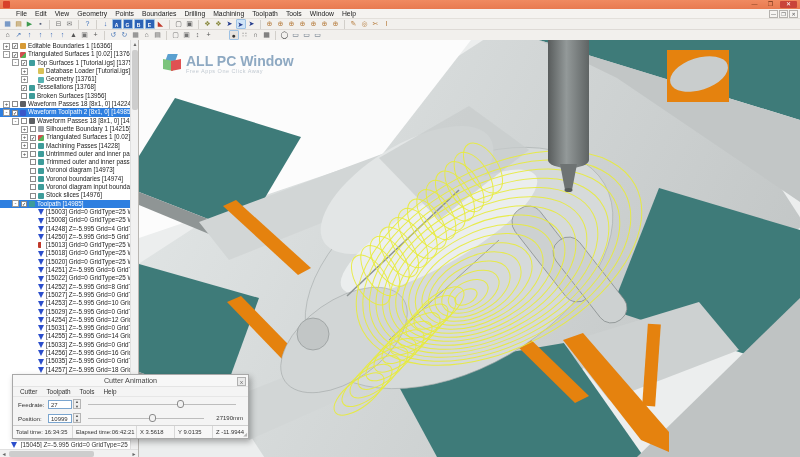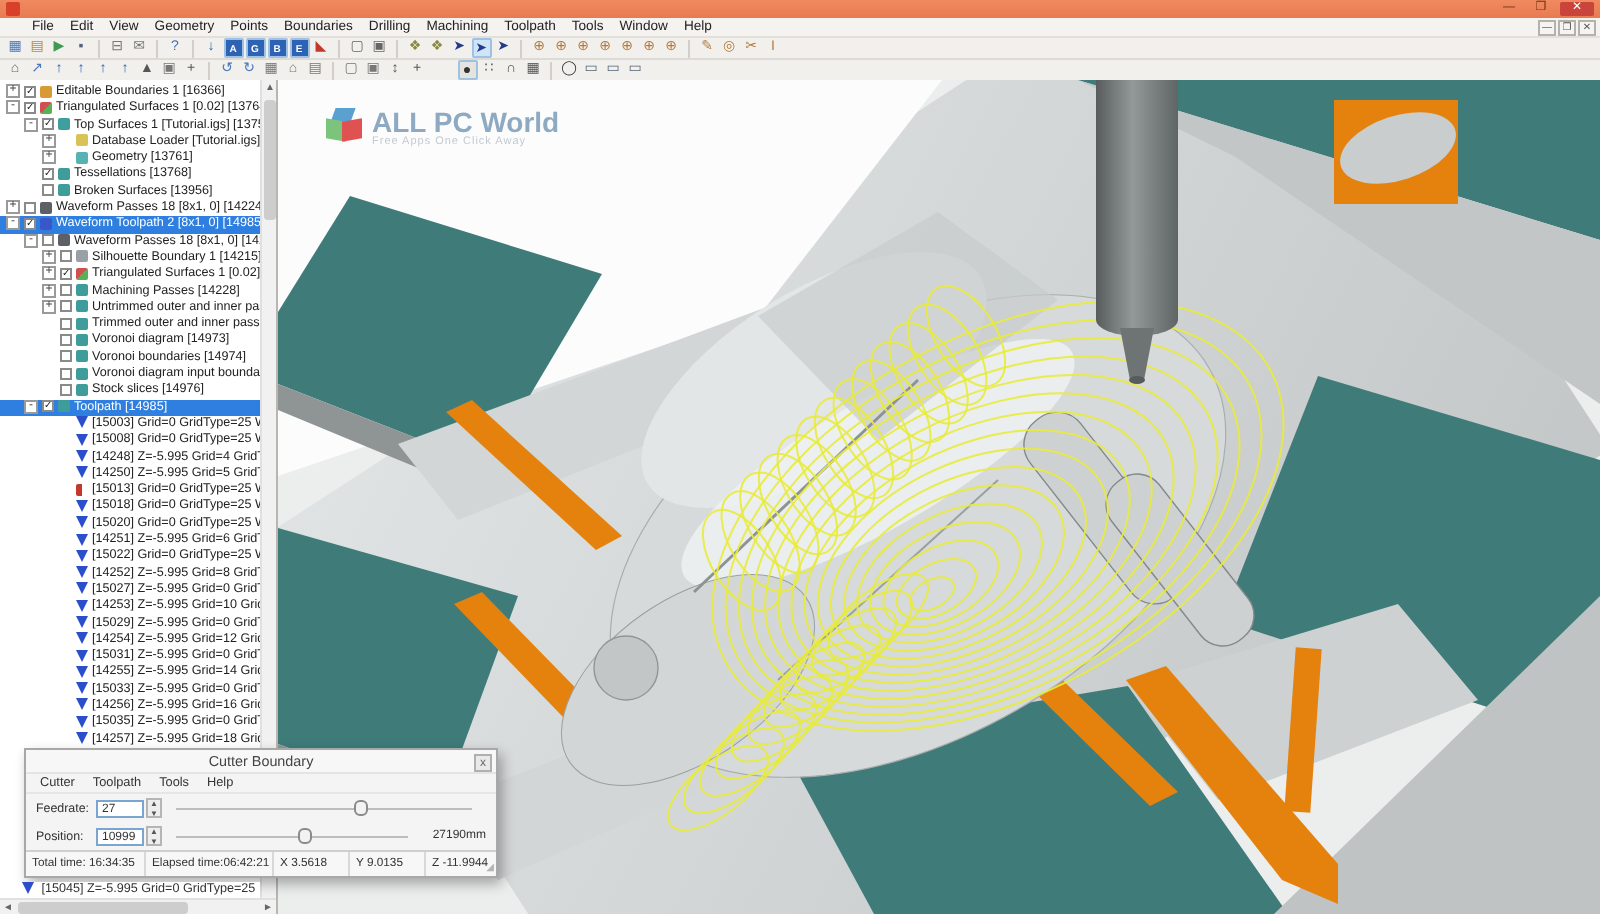--- a/index.html
+++ b/index.html
@@ -357,30 +357,30 @@
         </g>
       </svg>
 
       <div class="watermark">
         <div class="wm-cube">
           <div class="wm-f wm-top"></div>
             <div class="wm-f wm-left"></div>
             <div class="wm-f wm-right"></div>
         </div>
         <div>
-          <div class="wm-title">ALL PC World</div>
+          <div class="wm-title">ALL PC Window</div>
           <div class="wm-tag">Free Apps One Click Away</div>
         </div>
       </div>
     </div>
   </div>
 
   <div class="dialog">
     <div class="dlg-title">
-      <span>Cutter Boundary</span>
+      <span>Cutter Animation</span>
       <div class="dlg-close">x</div>
     </div>
     <div class="dlg-menu" id="dlg-menu">
         <span>Cutter</span>
         <span>Toolpath</span>
         <span>Tools</span>
         <span>Help</span>
       </div>
     <div class="dlg-row">
       <span class="dlg-label">Feedrate:</span>

